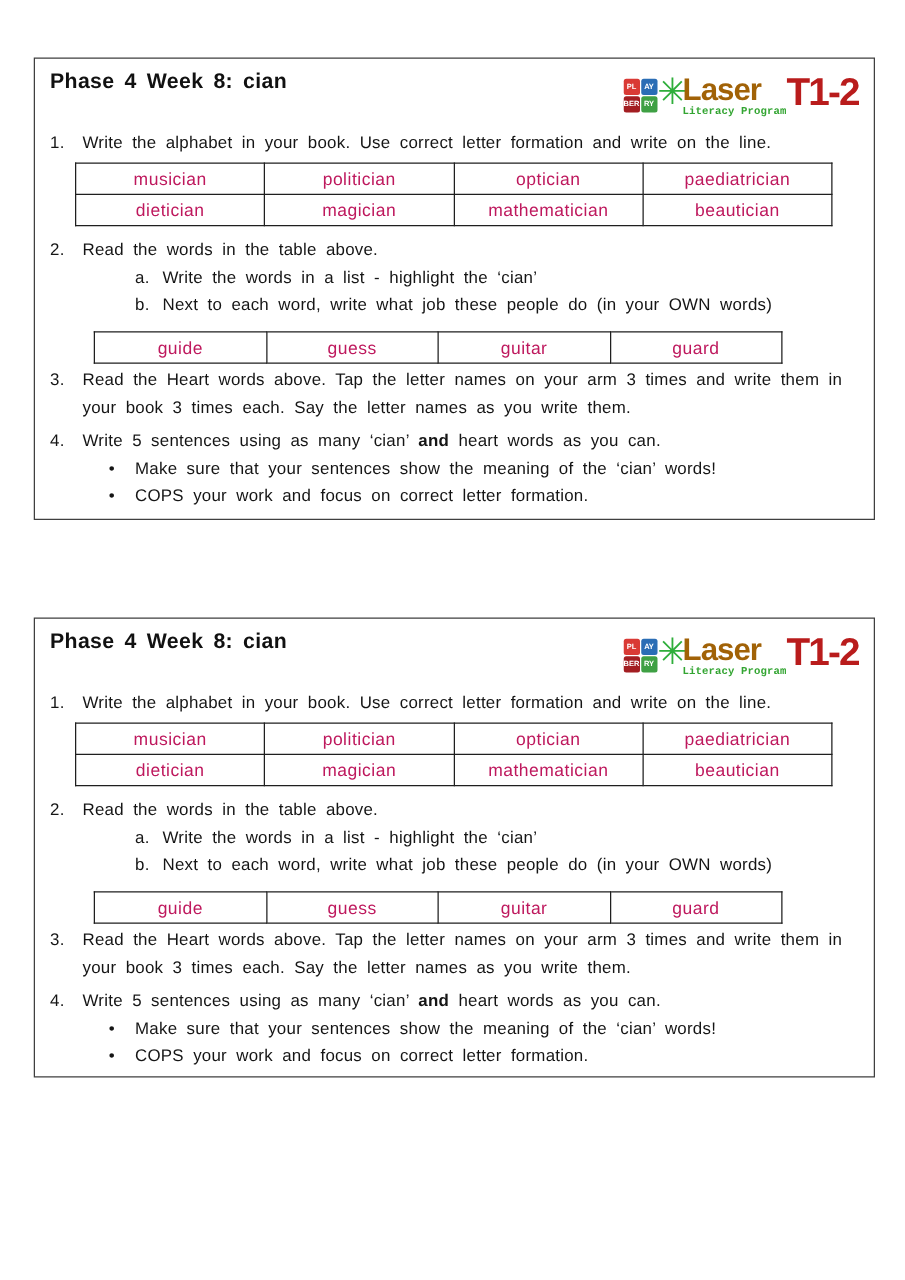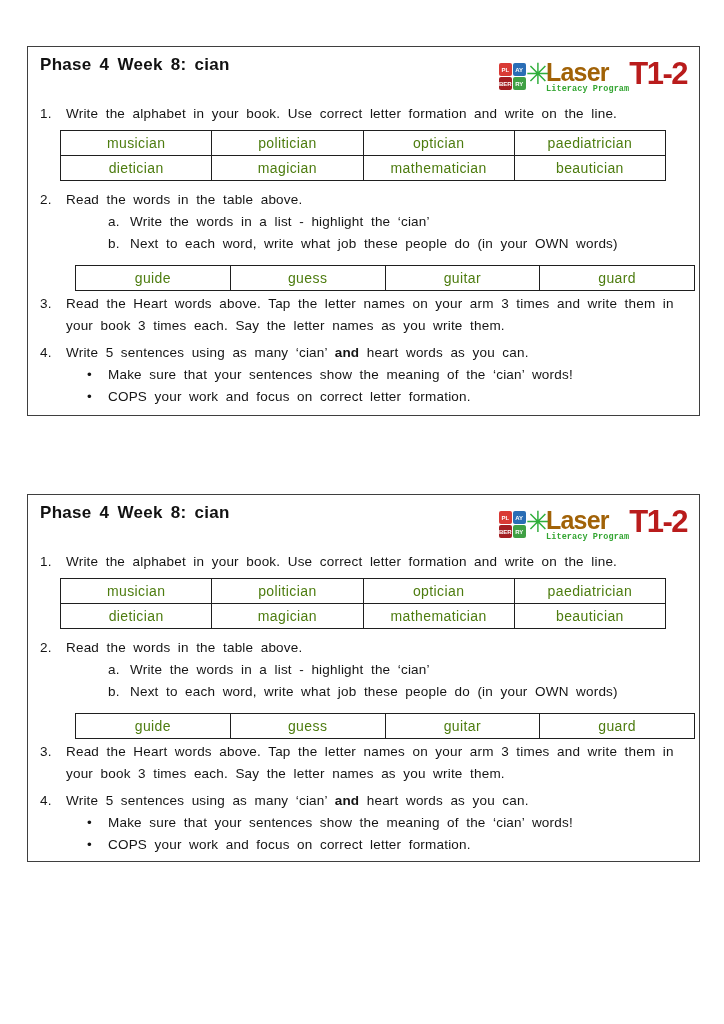--- a/index.html
+++ b/index.html
@@ -38,24 +38,24 @@
 
   .q1 { margin-top:2px; }
   .q2 { margin-top:8px; }
   .q3 { margin-top:2px; }
   .q4 { margin-top:5px; }
   .q4 b { font-weight:bold; }
 
   table.words { border-collapse:collapse; table-layout:fixed; }
   table.words td {
     border:1.6px solid #1f1f1f; text-align:center; font-size:14px;
-    letter-spacing:0.4px; height:25px; padding:0; color:#4d7c0f;
+    letter-spacing:0.4px; height:25px; padding:0; color:#be185d;
   }
   .t1 { width:606px; margin:5px 0 0 20px; }
-  .t2 { width:620px; margin:10px 0 0 35px; }
+  .t2 { width:551px; margin:10px 0 0 35px; }
 
   .footer { position:absolute; left:28px; top:965px; font-size:13.5px; color:#1b1b1b; letter-spacing:0.1px; }
 </style>
 </head>
 <body>
 
 <div class="page">
 
   <section class="panel panel-1">
     <div class="panel-header">

